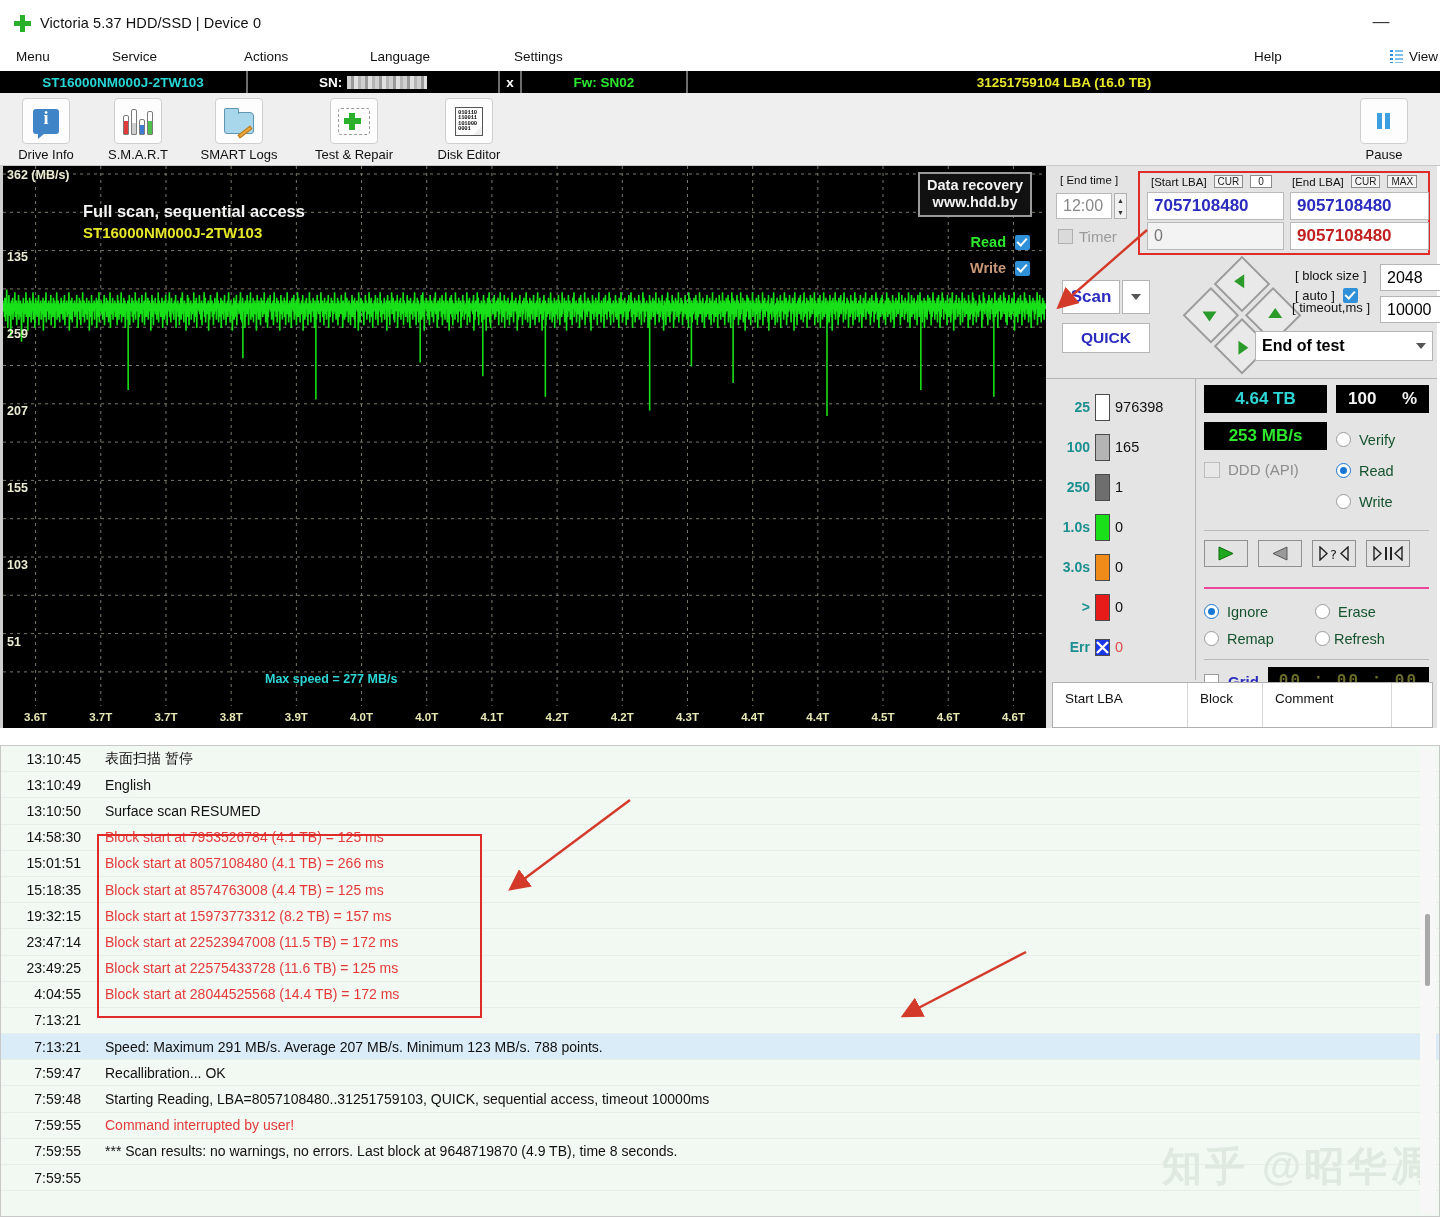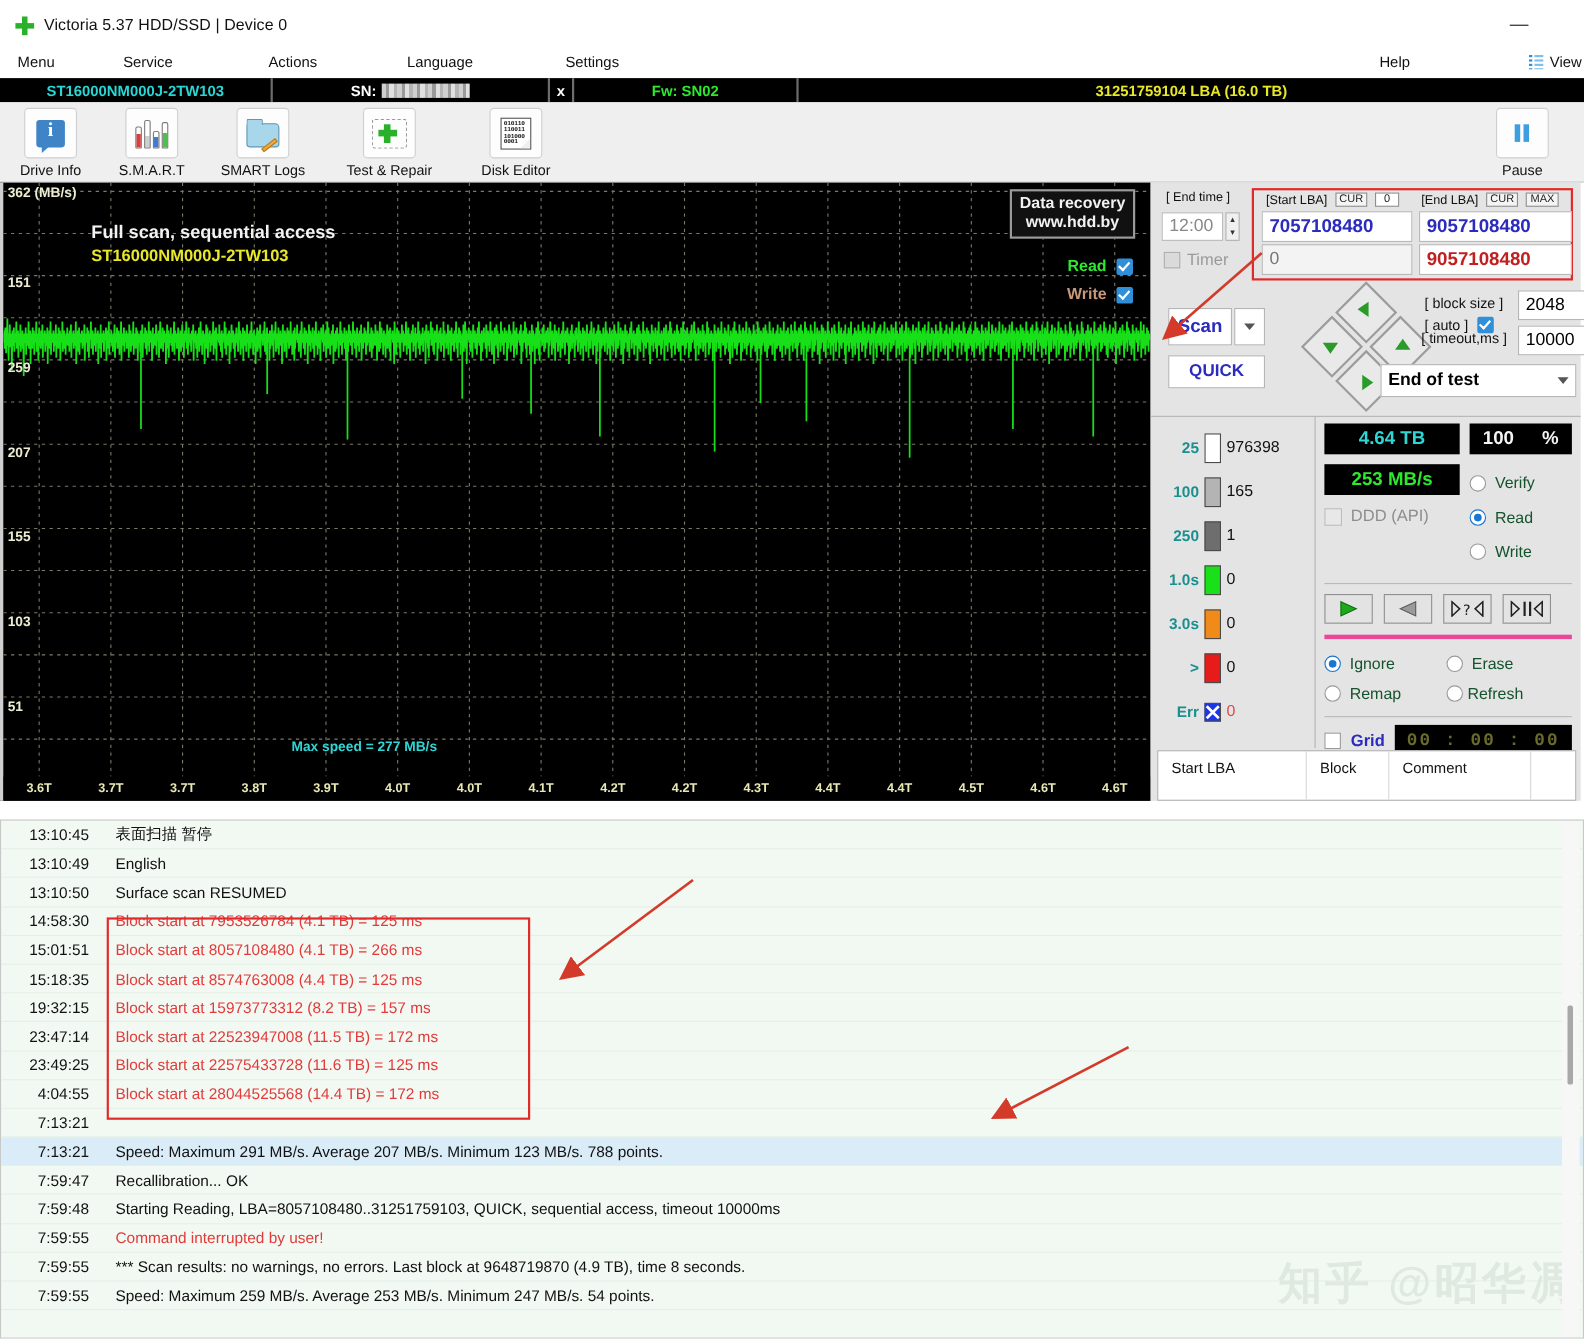--- a/index.html
+++ b/index.html
@@ -54,21 +54,21 @@
     font-size:13.5px;font-weight:bold;position:relative;
   }
   #devstrip .seg{display:flex;align-items:center;justify-content:center;height:100%;}
   #dev-model{width:248px;color:#29d6d6;border-right:2px solid #6d6d6d;}
   #dev-sn{width:252px;color:#ffffff;border-right:2px solid #6d6d6d;gap:5px;}
   #sn-mask{
     display:inline-block;width:80px;height:13px;
     background:repeating-linear-gradient(90deg,#cfcfcf 0 4px,#9a9a9a 4px 7px,#e0e0e0 7px 11px,#b5b5b5 11px 14px);
   }
   #dev-x{width:22px;color:#fff;border-right:2px solid #6d6d6d;font-weight:bold;}
-  #dev-fw{width:204px;color:#2ee82e;border-right:2px solid #6d6d6d;}
+  #dev-fw{width:166px;color:#2ee82e;border-right:2px solid #6d6d6d;}
   #dev-cap{flex:1;color:#e8e82a;}
   
   #toolbar{
     height:73px;background:#efefef;border-bottom:1px solid #c8c8c8;
     display:flex;align-items:flex-start;padding-top:5px;position:relative;
   }
   .tb-item{
     width:92px;display:flex;flex-direction:column;align-items:center;gap:3px;cursor:default;
   }
   .tb-box{
@@ -316,21 +316,21 @@
         <path d="M730.10 140.04 L730.10 217.06" stroke="#18e018" stroke-width="1.6"></path>
         <path d="M823.97 140.04 L823.97 250.07" stroke="#18e018" stroke-width="1.6"></path>
         <path d="M917.84 140.04 L917.84 223.94" stroke="#18e018" stroke-width="1.6"></path>
         <path d="M990.85 140.04 L990.85 230.82" stroke="#18e018" stroke-width="1.6"></path>
         <path d="M417.20 140.04 L417.20 196.43" stroke="#18e018" stroke-width="1.6"></path>
         <path d="M239.89 140.04 L239.89 192.31" stroke="#18e018" stroke-width="1.6"></path>
         <path d="M688.38 140.04 L688.38 200.56" stroke="#18e018" stroke-width="1.6"></path>
       </svg>
 
     <div class="yl unit" style="top:2px">362 (MB/s)</div>
-    <div class="yl" style="top:84px">151</div>
+    <div class="yl" style="top:84px">135</div>
     <div class="yl" style="top:161px">259</div>
     <div class="yl" style="top:238px">207</div>
     <div class="yl" style="top:315px">155</div>
     <div class="yl" style="top:392px">103</div>
     <div class="yl" style="top:469px">51</div>
 
     <div id="chart-title">Full scan, sequential access</div>
     <div id="chart-sub">ST16000NM000J-2TW103</div>
 
     <div id="hdd-badge">
@@ -537,21 +537,21 @@
           <div class="navbtn">
             <svg width="32" height="15">
                 <path d="M2 1 L9 7.5 L2 14 Z" fill="none" stroke="#222" stroke-width="1.4"></path>
                 <rect x="13" y="1" width="2" height="13" fill="#222"></rect>
                 <rect x="18" y="1" width="2" height="13" fill="#222"></rect>
                 <path d="M30 1 L23 7.5 L30 14 Z" fill="none" stroke="#222" stroke-width="1.4"></path>
               </svg>
             </div>
         </div>
 
-        <div style="margin-top:10px;border-top:4px solid #ec4899;padding-top:9px">
+        <div style="margin-top:20px;border-top:2px solid #ec4899;padding-top:9px">
           <div style="display:flex;gap:16px;height:27px;align-items:center">
             <div style="display:flex;align-items:center;gap:8px;width:95px">
               <span class="radio on"></span>
               <span class="rlbl">Ignore</span>
               </div>
             <div style="display:flex;align-items:center;gap:8px">
               <span class="radio"></span>
               <span class="rlbl">Erase</span>
               </div>
           </div>
@@ -644,21 +644,20 @@
       <div class="logrow red">
         <div class="tm">7:59:55</div>
         <div class="tx">Command interrupted by user!</div>
       </div>
       <div class="logrow">
         <div class="tm">7:59:55</div>
         <div class="tx">*** Scan results: no warnings, no errors. Last block at 9648719870 (4.9 TB), time 8 seconds.</div>
       </div>
       <div class="logrow">
         <div class="tm">7:59:55</div>
-        <div class="tx">Speed: Maximum 259 MB/s. Average 253 MB/s. Minimum 247 MB/s. 54 points.</div>
       </div>
     </div>
   <div id="logredbox"></div>
 
   <div id="wmark">知乎 @昭华凋</div>
 
   <div id="logsb">
       <i></i>
     </div>
 </div>

